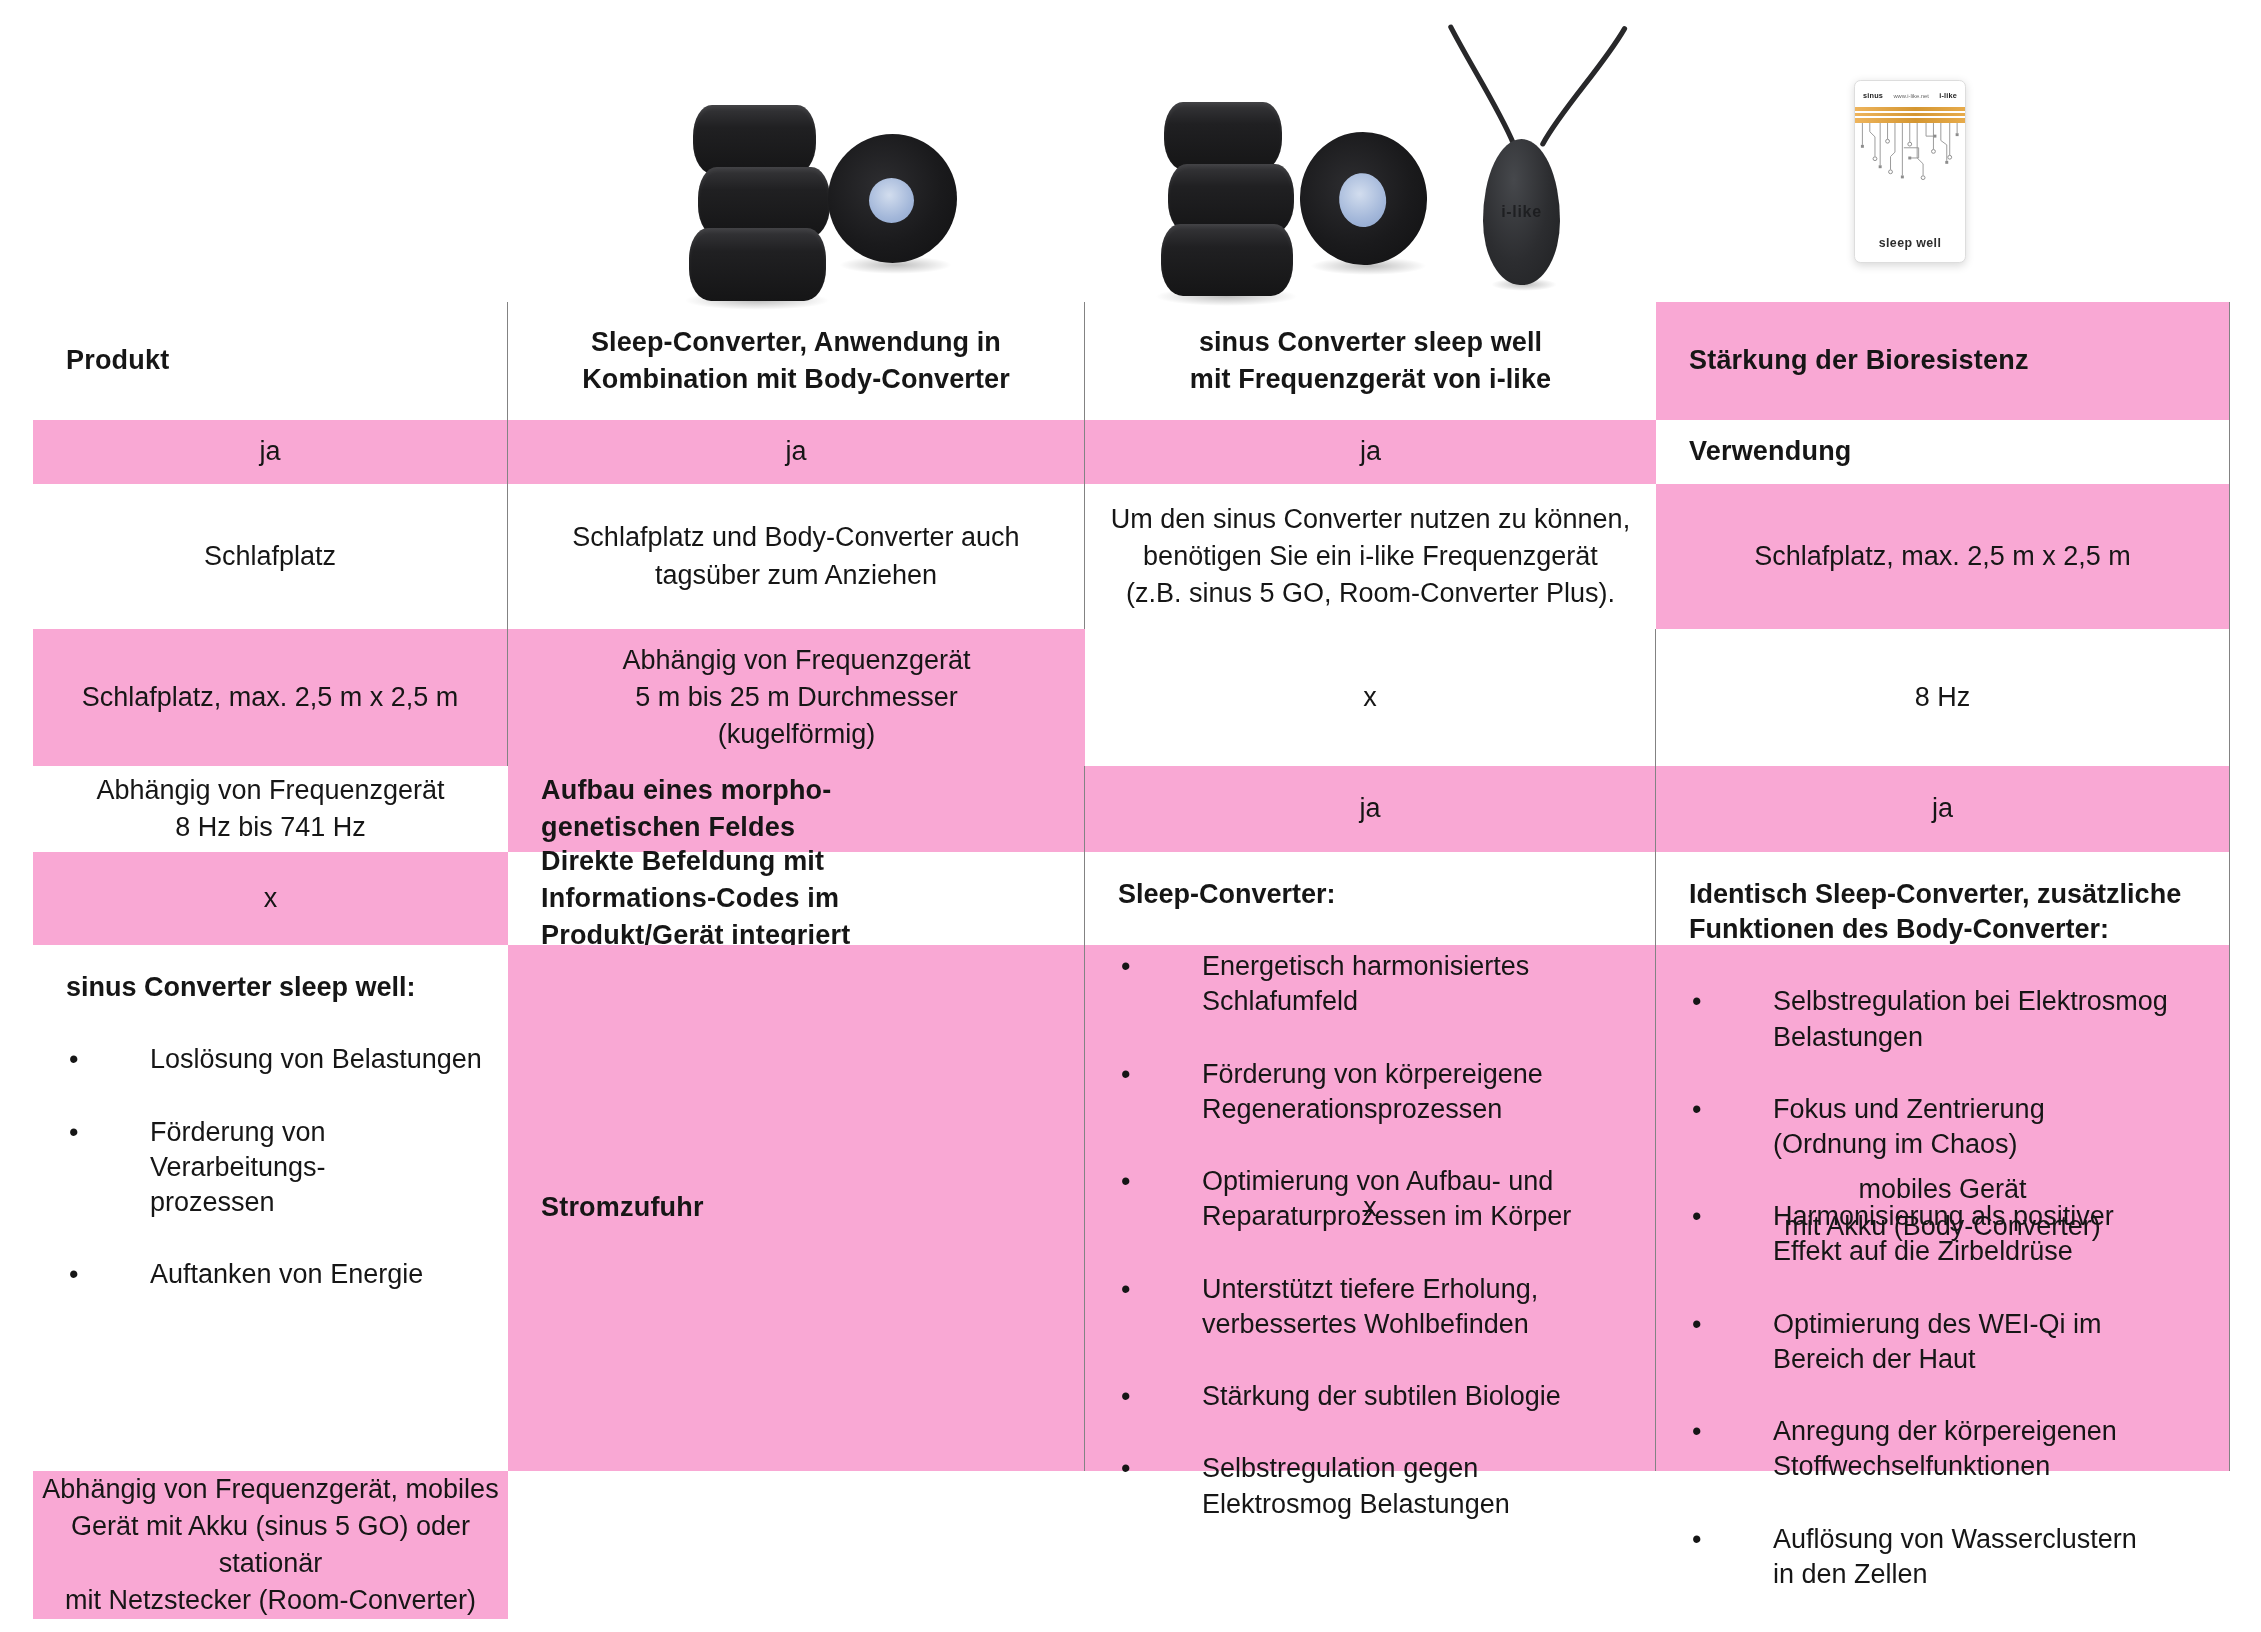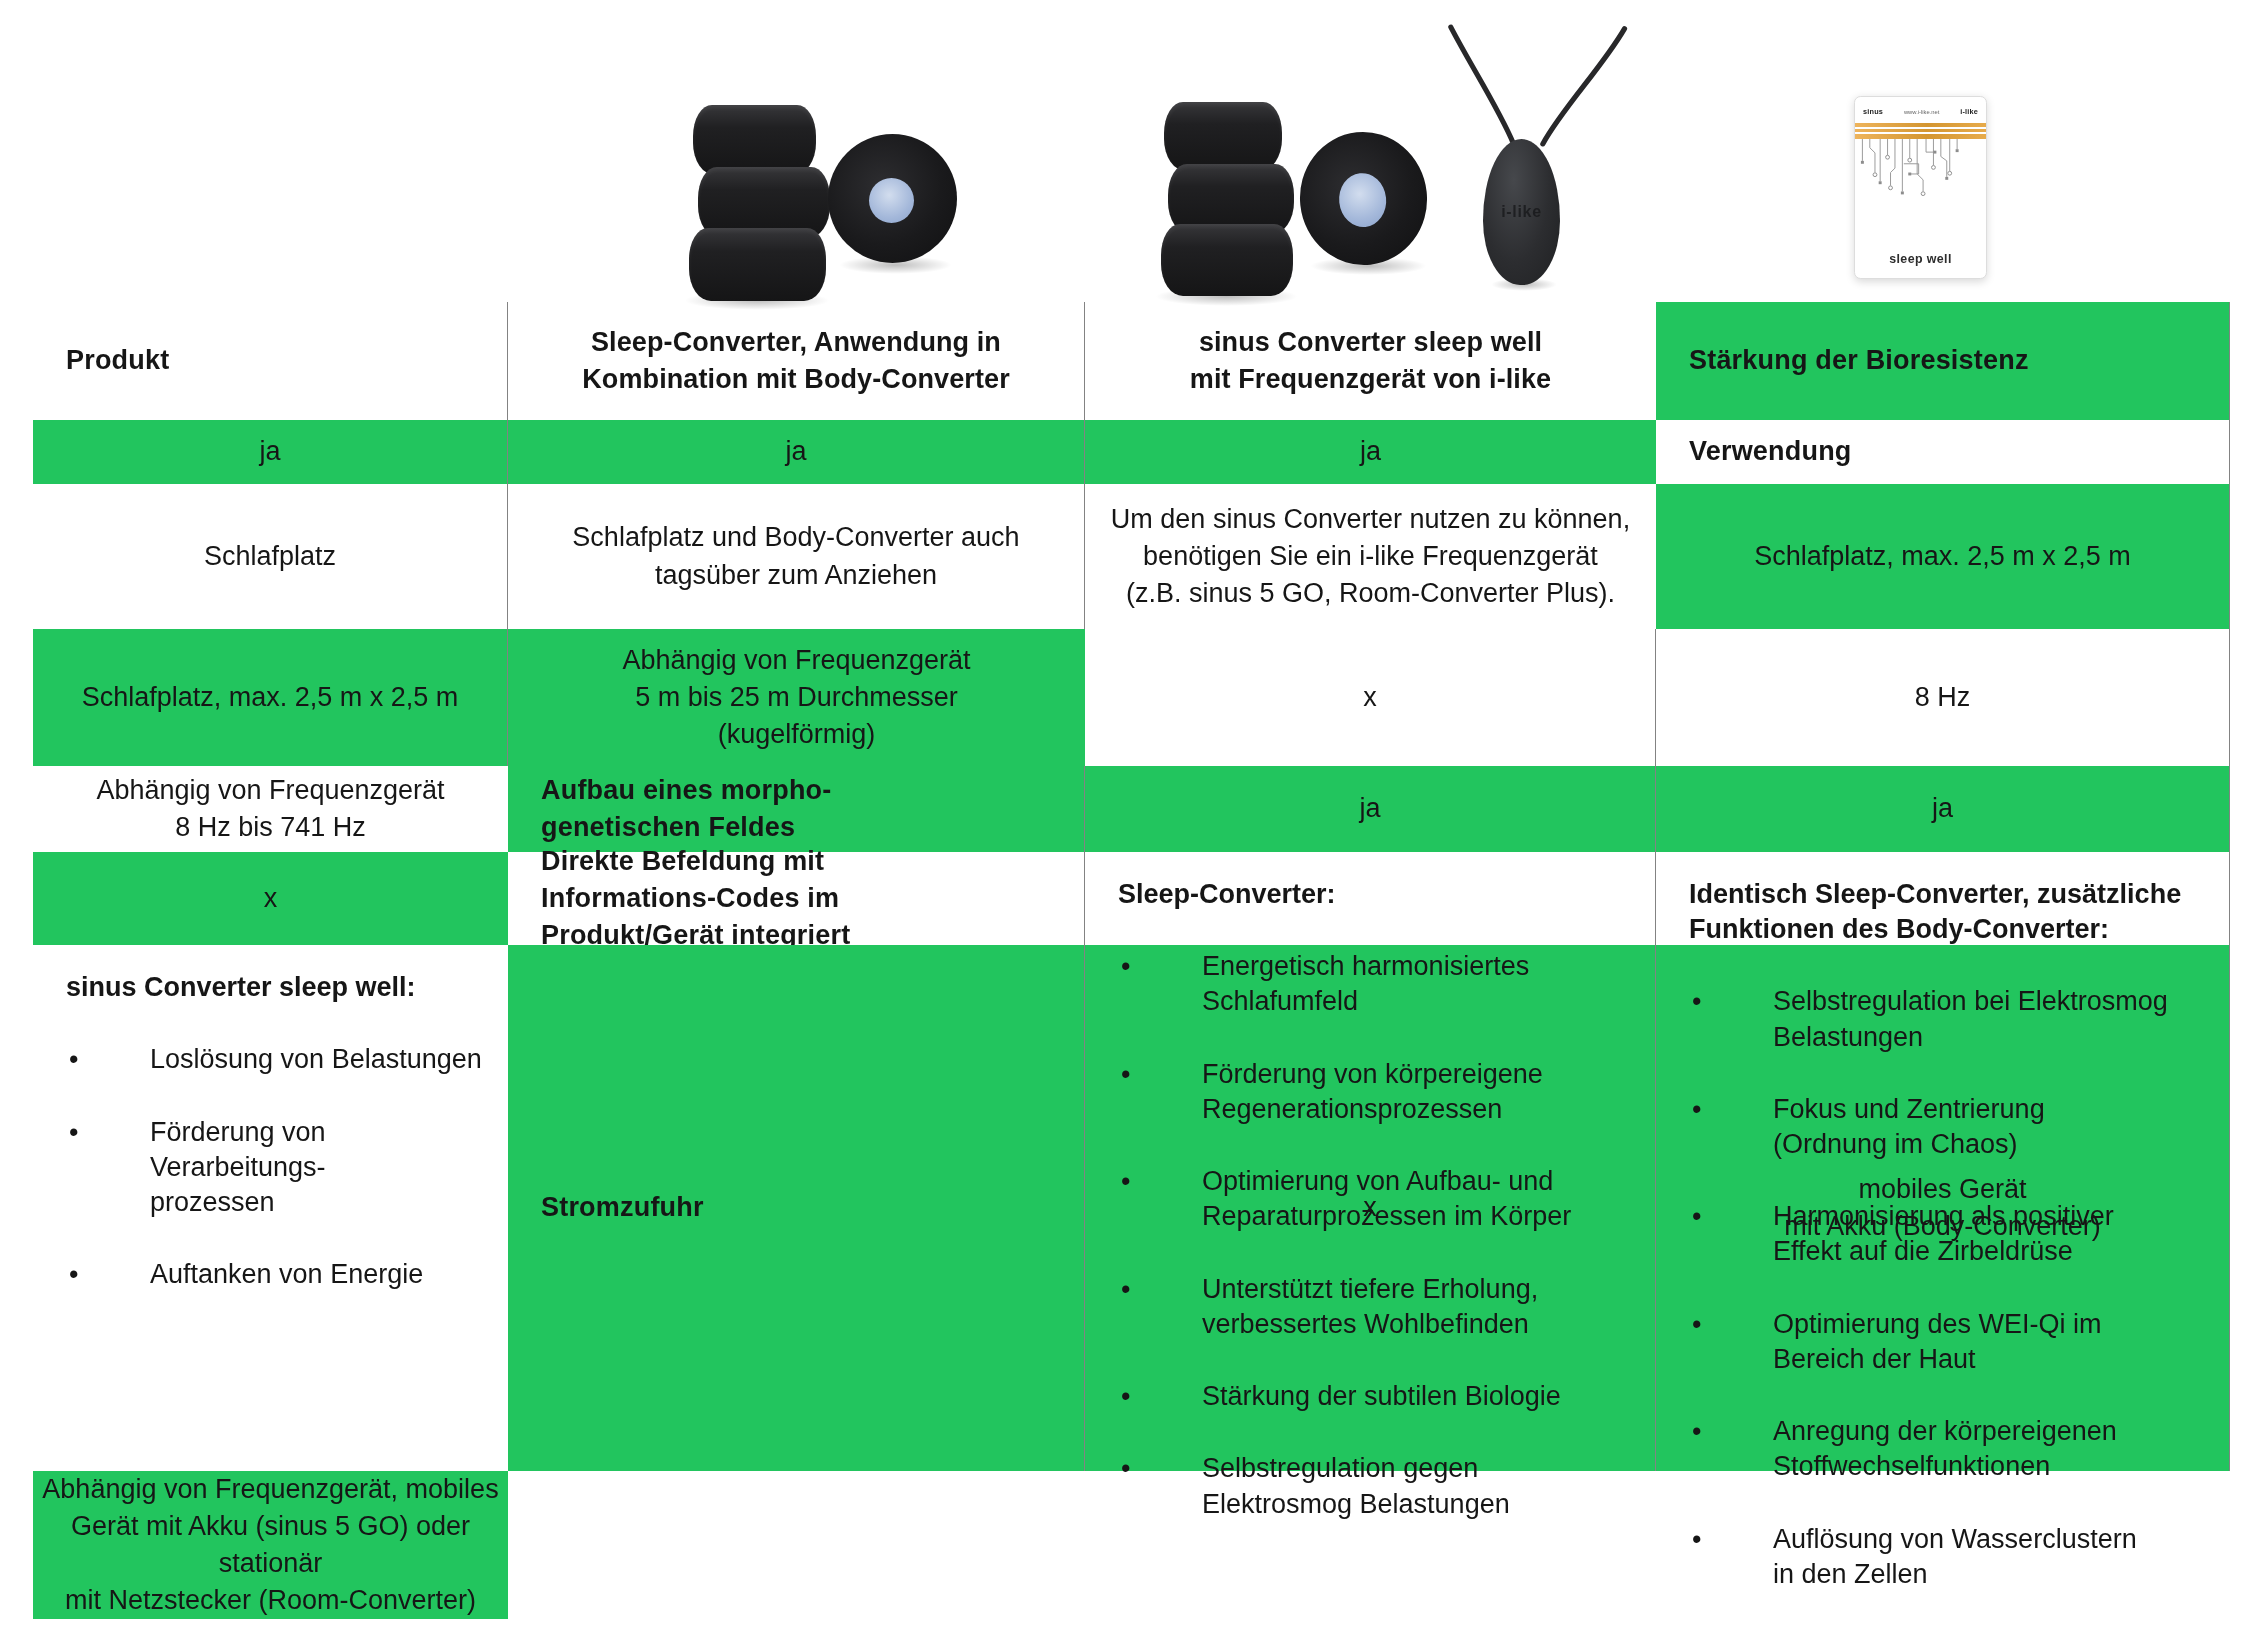--- a/index.html
+++ b/index.html
@@ -18,21 +18,21 @@
   .cell {
     display:flex; align-items:center; justify-content:center;
     text-align:center; font-size:27px; line-height:1.38; color:#161616;
     white-space:pre-line; box-sizing:border-box;
   }
   .cell.label {
     justify-content:flex-start; text-align:left; padding-left:33px;
     font-weight:bold; letter-spacing:0.2px;
   }
   .cell.header { font-weight:bold; letter-spacing:0.1px; }
-  .shade { background:#22c55e; }
+  .shade { background:#f9a8d4; }
   .vline { border-right:1.5px solid #838383; }
   .list-cell {
     flex-direction:column; align-items:flex-start; justify-content:flex-start;
     text-align:left; padding:25px 17.5px 0 33px;
   }
   .bef-title { font-weight:bold; line-height:1.3; white-space:pre-line; }
   .bullets { list-style:none; margin:0; padding:0; }
   .bullets li { position:relative; padding-left:84px; line-height:1.3; white-space:pre-line; }
   .bullets li::before { content:"\2022"; position:absolute; left:2.9px; top:0; }
 
@@ -113,21 +113,21 @@
   <div class="puck" style="left:1164px; top:102px; width:118px; height:69px;"></div>
   <div class="puck" style="left:1168px; top:164px; width:126px; height:70px;"></div>
   <div class="puck" style="left:1161px; top:224px; width:132px; height:72px;"></div>
   <div class="disc" style="left:1300px; top:132px; width:127px; height:133px; transform:rotate(-6deg);">
     <div class="disc-core" style="left:39px; top:41px; width:47px; height:54px;"></div>
   </div>
   <div class="pendant" style="left:1483px; top:139px; width:77px; height:146px;">
     <span class="pendant-label">i-like</span>
   </div>
 
-  <div class="sinus-card" style="left:1854px; top:96px; width:133px; height:183px;">
+  <div class="sinus-card" style="left:1854px; top:80px; width:112px; height:183px;">
     <div class="card-head">
       <span class="card-brand">sinus</span>
       <span class="card-url">www.i-like.net</span>
       <span class="card-brand">i-like</span>
     </div>
     <div class="gold-stripes">
       <div class="stripe s1"></div>
         <div class="stripe s2"></div>
         <div class="stripe s3"></div>
     </div>

